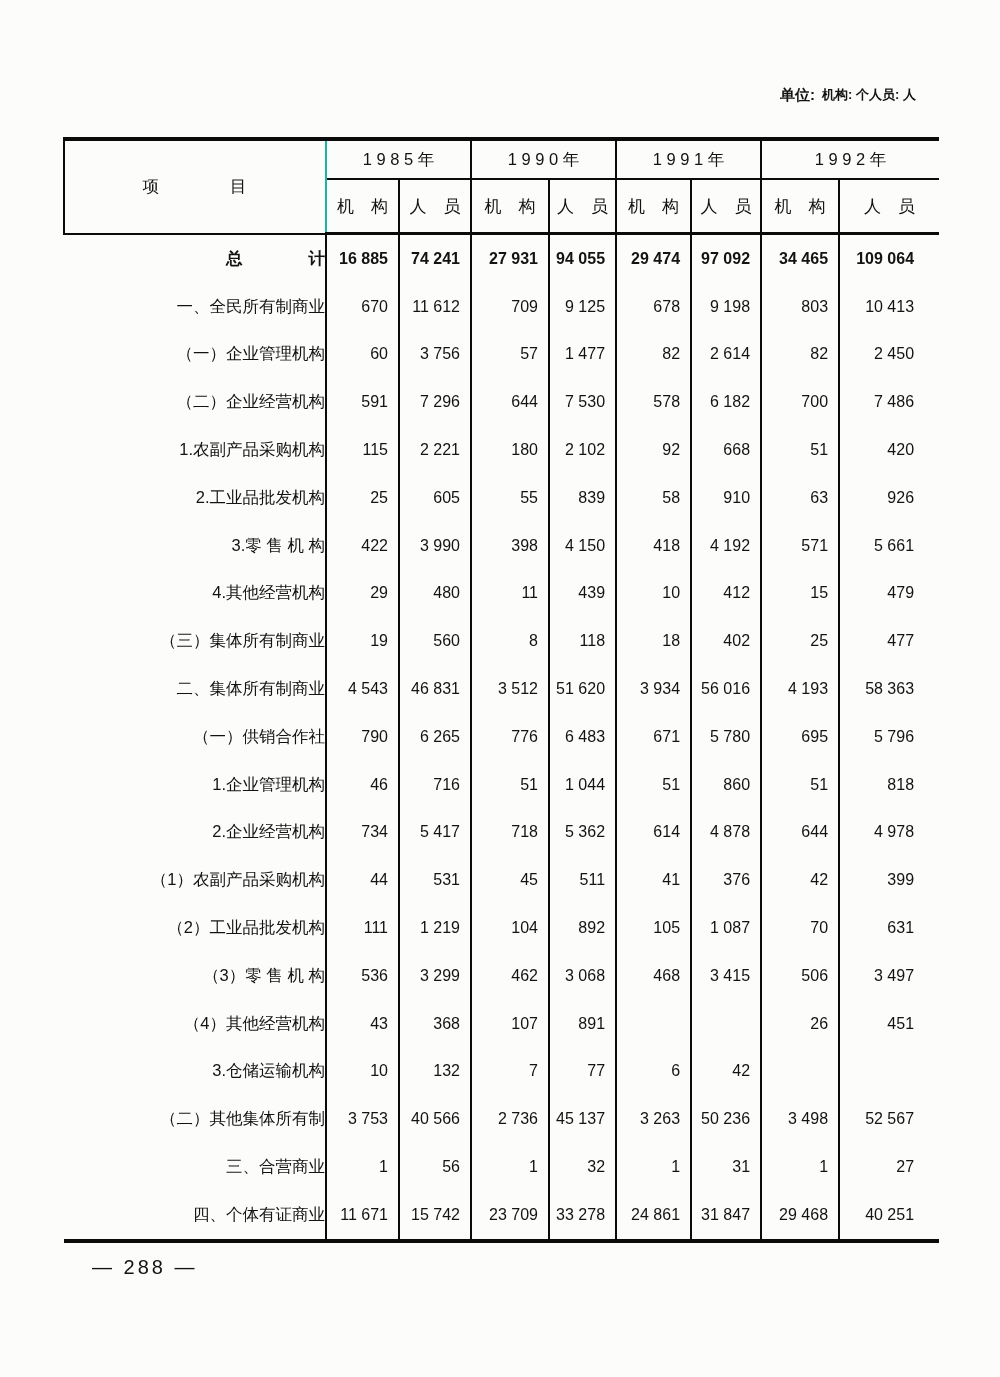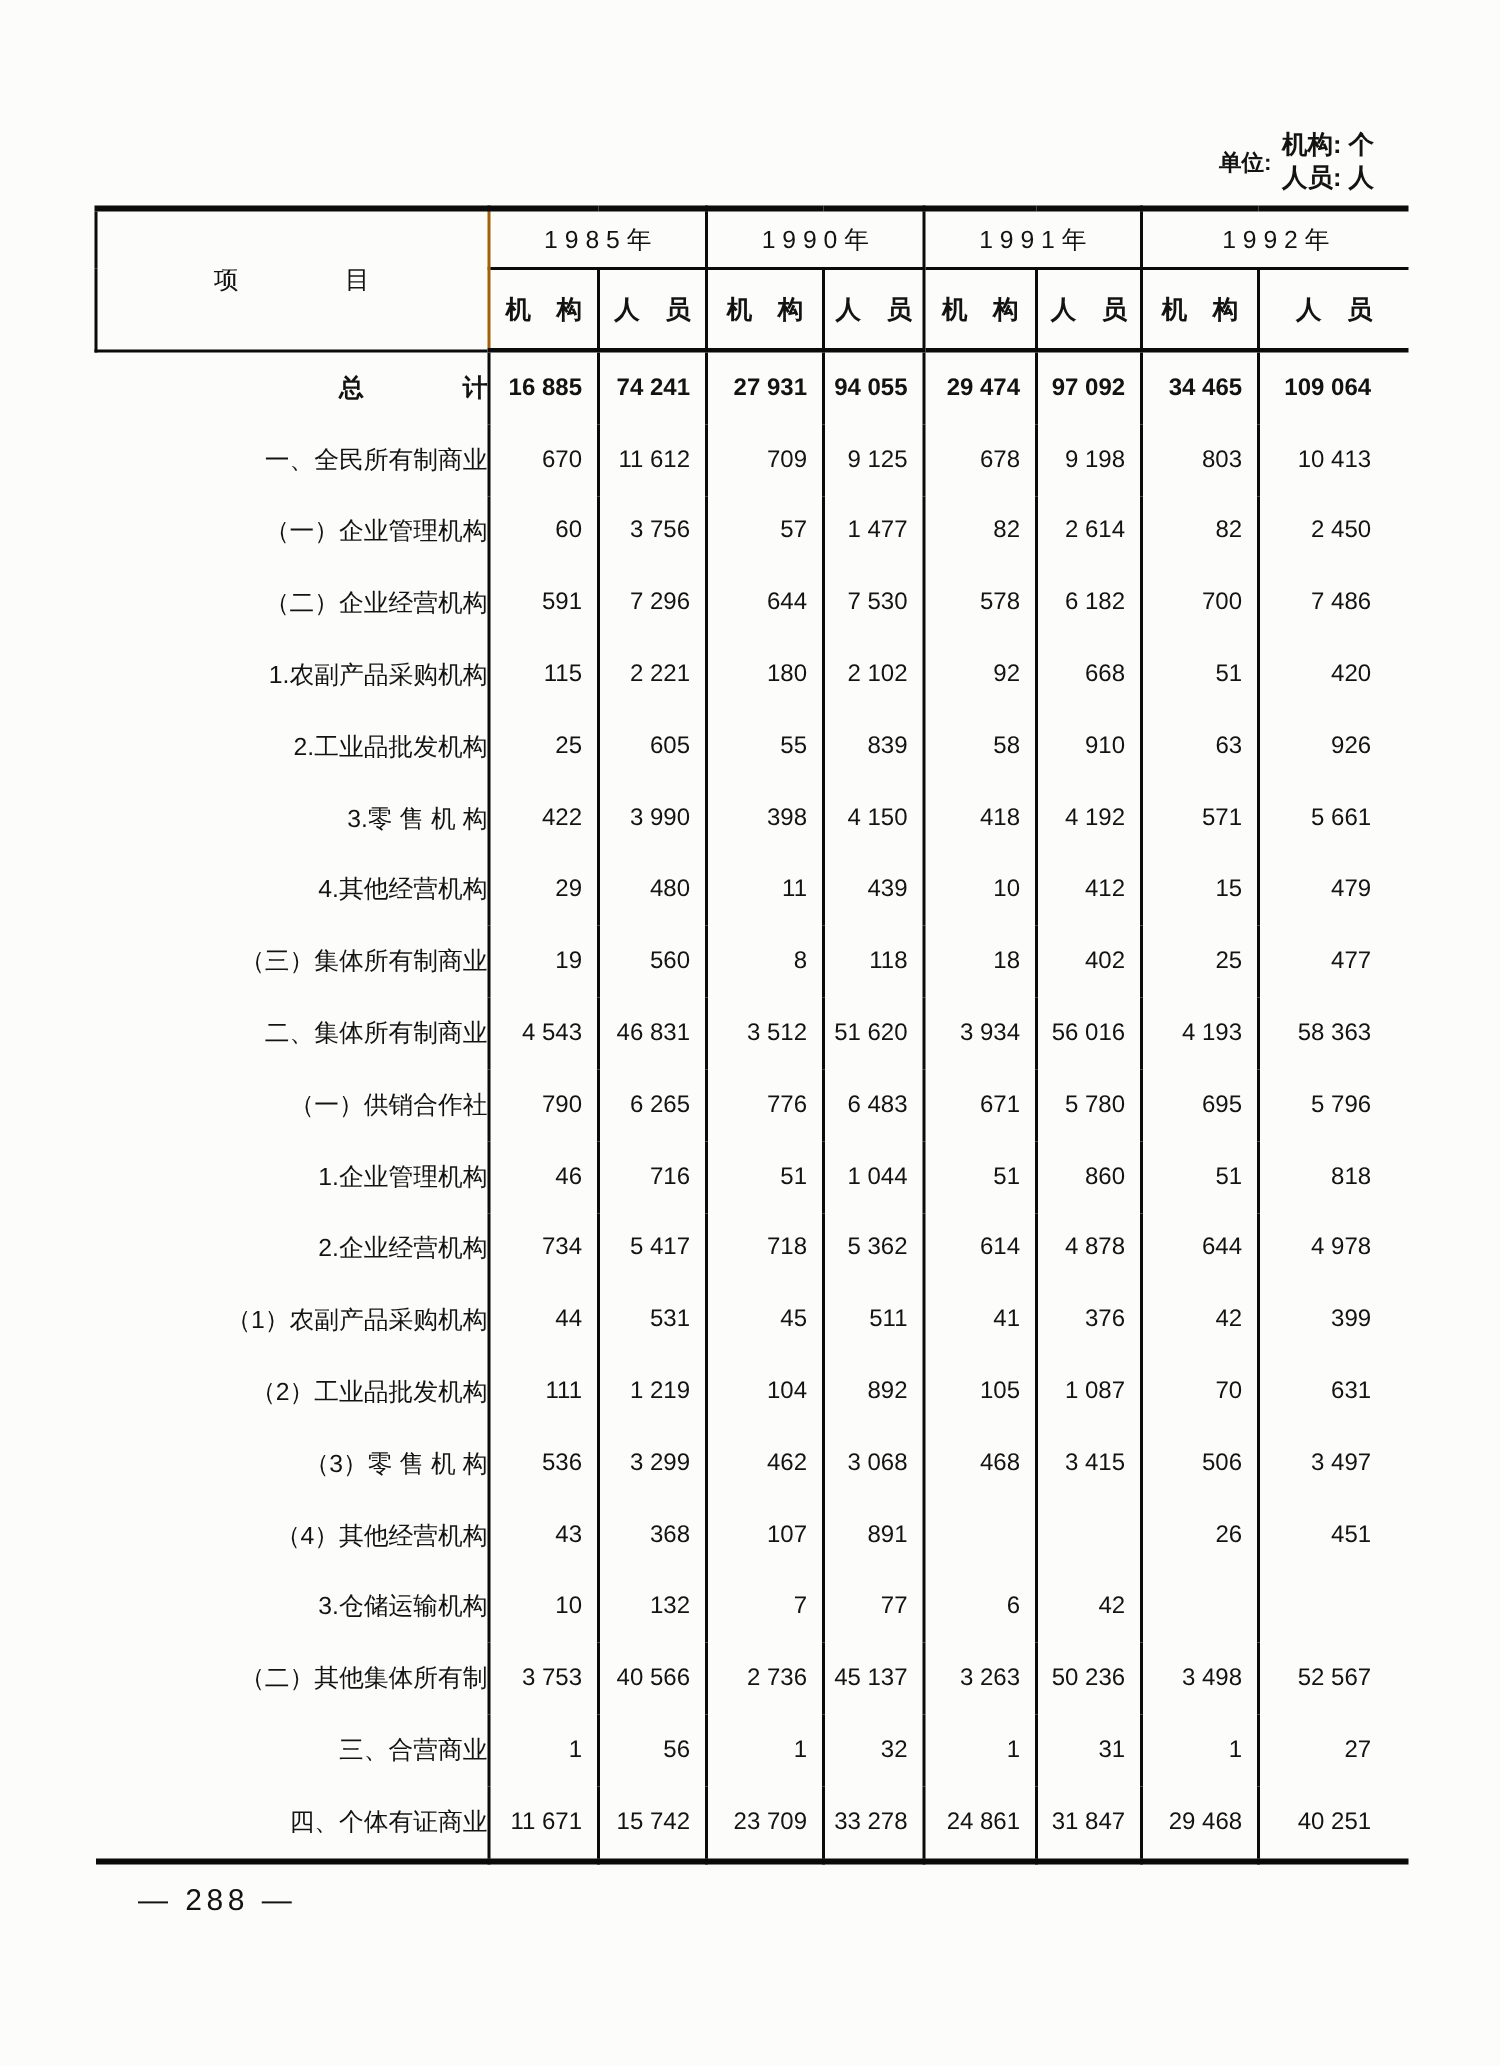--- a/index.html
+++ b/index.html
@@ -5,27 +5,27 @@
   html,body{margin:0;padding:0;background:#e8e8e6;}
   .page{width:1000px;height:1377px;background:#fcfcfa;position:relative;overflow:hidden;
         font-family:"Liberation Sans","DejaVu Sans",sans-serif;color:#131313;}
   
   .title-row{position:absolute;top:46px;left:0;width:94%;text-align:center;white-space:nowrap;}
   .table-no{font-size:21px;font-weight:700;letter-spacing:3px;margin-right:20px;vertical-align:5px;}
   .main-title{font-size:31px;font-weight:700;letter-spacing:14px;}
   
   .unit-note{position:absolute;top:86px;right:84px;display:flex;align-items:center;gap:7px;
              font-size:15px;font-weight:700;}
-  .unit-stack{display:flex;flex-direction:column;line-height:1.3;font-size:17px;}
+  .unit-stack{display:flex;flex-direction:row;line-height:1.3;font-size:13px;}
   
   table{position:absolute;top:137px;left:63px;width:875px;border-collapse:collapse;table-layout:fixed;
         border-top:4px solid #0b0b0b;border-bottom:4px solid #0b0b0b;}
   th,td{padding:0;}
-  thead th{font-weight:700;vertical-align:middle;}
-  th.item-h{border-right:2px solid #a16207;font-size:18px;letter-spacing:1px;}
+  thead th{font-weight:400;vertical-align:middle;}
+  th.item-h{border-right:2px solid #14b8a6;font-size:18px;letter-spacing:1px;}
   tr.yr th{border-left:2px solid #0b0b0b;border-bottom:2px solid #0b0b0b;height:37px;
            font-size:16.5px;font-weight:500;}
   tr.sub th{border-left:2px solid #0b0b0b;border-bottom:3px solid #0b0b0b;height:52px;
             font-size:17px;}
   tbody td{height:47.8px;border-left:2px solid #0b0b0b;font-size:16px;text-align:right;
            padding-right:10px;vertical-align:middle;}
   tbody td:last-child{padding-right:25px;}
   tbody td.label{border-left:none;text-align:right;padding-right:0;font-size:16.5px;white-space:nowrap;}
   .ind0{padding-left:1px;margin-left:38px;}
   .ind1{padding-left:23px;}

